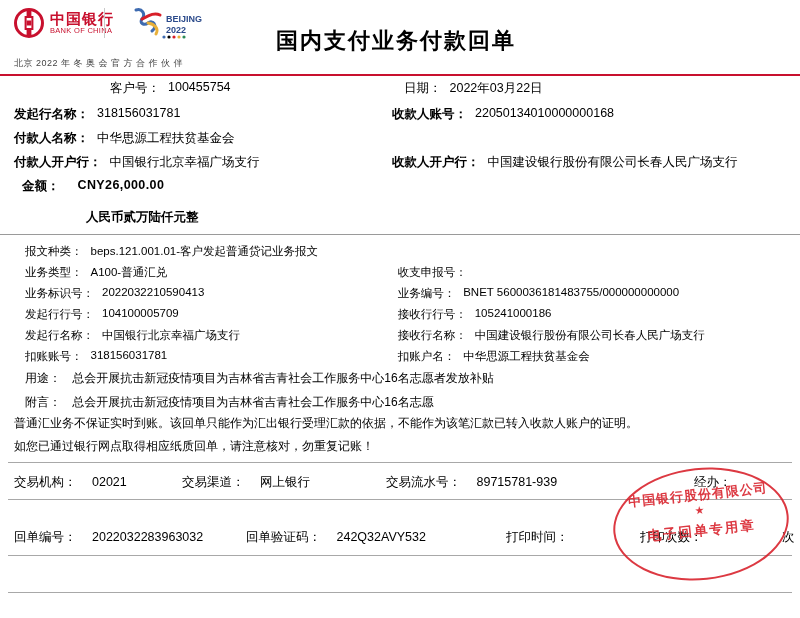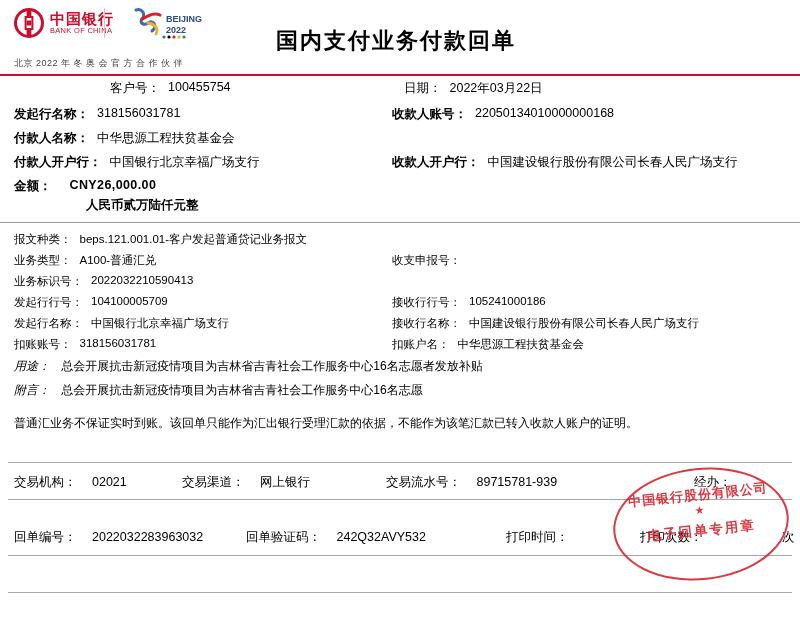--- a/index.html
+++ b/index.html
@@ -121,53 +121,54 @@
   }
 
   .top-row {
     display: flex;
     margin-bottom: 9px;
     font-size: 12.5px;
   }
   .top-l { width: 392px; padding-left: 110px; box-sizing: border-box; display:flex;}
   .top-r { width: 408px; padding-left: 12px; box-sizing: border-box; display:flex;}
 
-  .amount-row { margin-bottom: 2px; }
+  .amount-row { margin-bottom: 14px; padding-left: 8px; }
   .amount-val {
     font-weight: bold;
     margin-left: 18px;
     letter-spacing: 0.4px;
   }
   .amount-cn {
     padding-left: 86px;
     font-weight: bold;
     margin-bottom: 8px;
   }
 
   .divider {
     height: 1px;
     background: #9a9a9a;
     margin: 6px 0 9px 0;
   }
 
   .meta {
     font-size: 11.5px;
+    padding-left: 11px;
   }
   .meta .row { margin-bottom: 6px; }
   .meta .col-l { width: 392px; padding-left: 14px; }
   .meta .col-r { width: 408px; }
   .meta .lbl-n { color: #000; }
   .meta .val { margin-left: 8px; }
 
   .purpose {
     font-size: 12px;
     padding-left: 14px;
     margin-bottom: 7px;
   }
-  .purpose .lbl-n { font-weight: normal; font-style: italic; }
+  .purpose .lbl-n { font-weight: normal; }
 
   
   .notice {
     position: absolute;
     left: 14px;
     top: 412px;
     font-size: 12px;
     line-height: 1.9;
   }
 
@@ -357,20 +358,24 @@
           <span class="lbl-n">收支申报号：</span>
           <span class="val"></span>
         </div>
       </div>
 
       <div class="row">
         <div class="col-l">
           <span class="lbl-n">业务标识号：</span>
           <span class="val">2022032210590413</span>
         </div>
+        <div class="col-r">
+          <span class="lbl-n">业务编号：</span>
+          <span class="val">BNET 5600036181483755/000000000000</span>
+        </div>
       </div>
 
       <div class="row">
         <div class="col-l">
           <span class="lbl-n">发起行行号：</span>
           <span class="val">104100005709</span>
         </div>
         <div class="col-r">
           <span class="lbl-n">接收行行号：</span>
           <span class="val">105241000186</span>
@@ -408,20 +413,21 @@
         <span class="lbl-n">附言：</span>
         <span class="val">总会开展抗击新冠疫情项目为吉林省吉青社会工作服务中心16名志愿</span>
       </div>
 
     </div>
   </div>
 
   <div class="hr-gray hr1"></div>
   <div class="notice">
     <div>普通汇业务不保证实时到账。该回单只能作为汇出银行受理汇款的依据，不能作为该笔汇款已转入收款人账户的证明。</div>
+    <div>如您已通过银行网点取得相应纸质回单，请注意核对，勿重复记账！</div>
   </div>
   <div class="hr-gray hr2"></div>
 
   <div class="footer-row f1">
     <div class="fcell" style="left:14px;">
       <span>交易机构：</span>
       <span class="fval">02021</span>
     </div>
     <div class="fcell" style="left:182px;">
       <span>交易渠道：</span>

